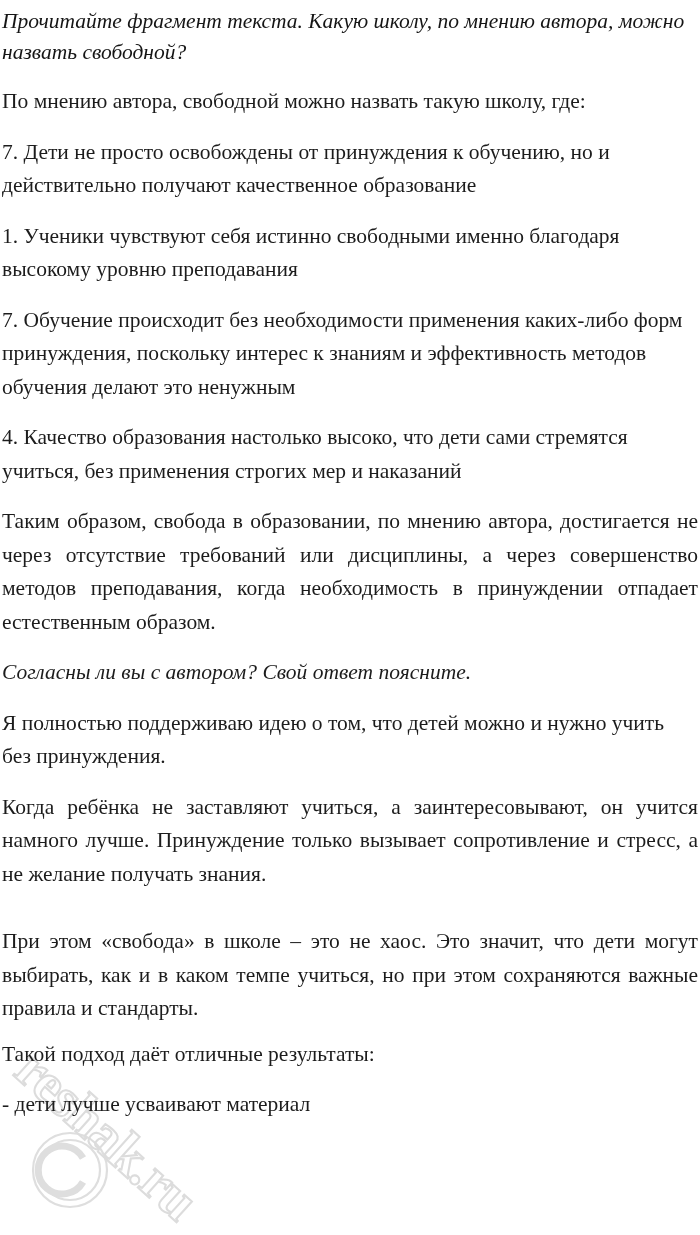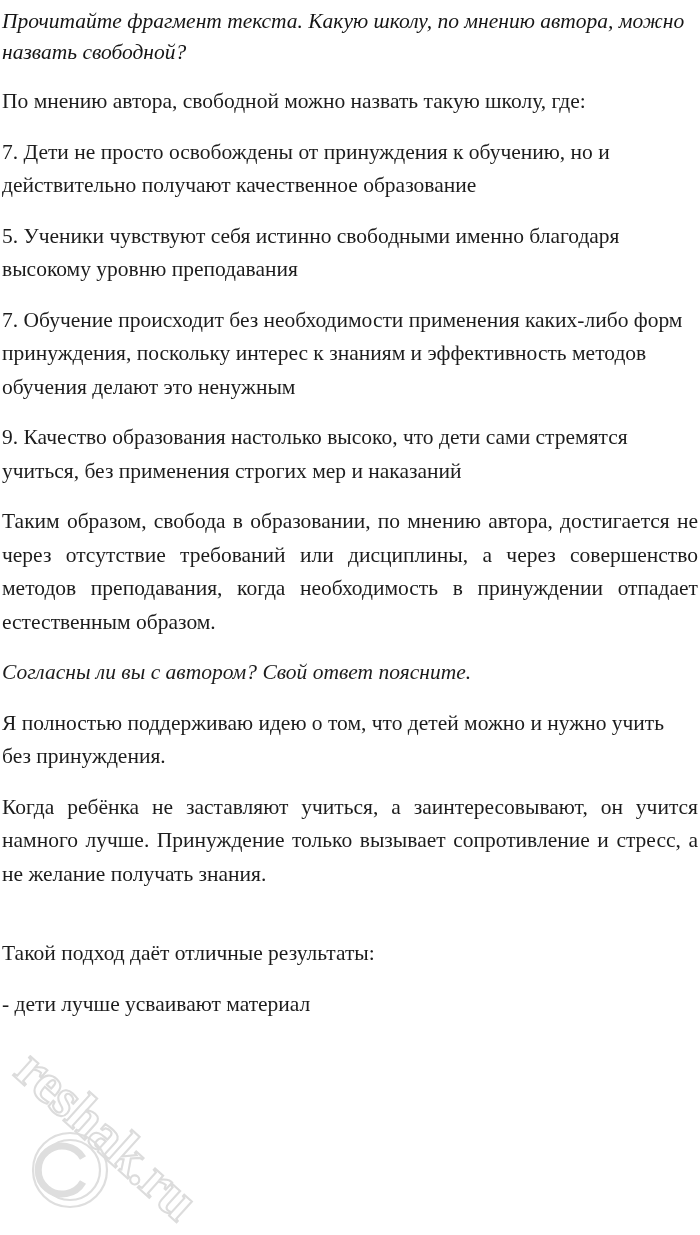--- a/index.html
+++ b/index.html
@@ -116,29 +116,29 @@
     <div class="gap-head"></div>
 
     <p class="para left">По мнению автора, свободной можно назвать такую школу, где:</p>
 
     <div class="gap-normal"></div>
 
     <p class="para left">7. Дети не просто освобождены от принуждения к обучению, но и действительно получают качественное образование</p>
 
     <div class="gap-normal"></div>
 
-    <p class="para left">5. Ученики чувствуют себя истинно свободными именно благодаря высокому уровню преподавания</p>
+    <p class="para left">1. Ученики чувствуют себя истинно свободными именно благодаря высокому уровню преподавания</p>
 
     <div class="gap-normal"></div>
 
     <p class="para left">7. Обучение происходит без необходимости применения каких-либо форм принуждения, поскольку интерес к знаниям и эффективность методов обучения делают это ненужным</p>
 
     <div class="gap-normal"></div>
 
-    <p class="para left">9. Качество образования настолько высоко, что дети сами стремятся учиться, без применения строгих мер и наказаний</p>
+    <p class="para left">4. Качество образования настолько высоко, что дети сами стремятся учиться, без применения строгих мер и наказаний</p>
 
     <div class="gap-normal"></div>
 
     <p class="para">Таким образом, свобода в образовании, по мнению автора, достигается не через отсутствие требований или дисциплины, а через совершенство методов преподавания, когда необходимость в принуждении отпадает естественным образом.</p>
 
     <div class="gap-normal"></div>
 
     <p class="question">Согласны ли вы с автором? Свой ответ поясните.</p>
 
     <div class="gap-normal"></div>
@@ -147,20 +147,21 @@
 
     <div class="gap-normal"></div>
 
     <p class="para">Когда ребёнка не заставляют учиться, а заинтересовывают, он учится намного лучше. Принуждение только вызывает сопротивление и стресс, а не желание получать знания.</p>
 
     <div class="gap-normal"></div>
 
 
     <div class="gap-normal"></div>
 
+    <p class="para">При этом «свобода» в школе – это не хаос. Это значит, что дети могут выбирать, как и в каком темпе учиться, но при этом сохраняются важные правила и стандарты.</p>
 
     <div class="gap-small"></div>
 
     <p class="listline">Такой подход даёт отличные результаты:</p>
 
     <div class="gap-normal"></div>
 
     <p class="listline">- дети лучше усваивают материал</p>
 
   </div>

